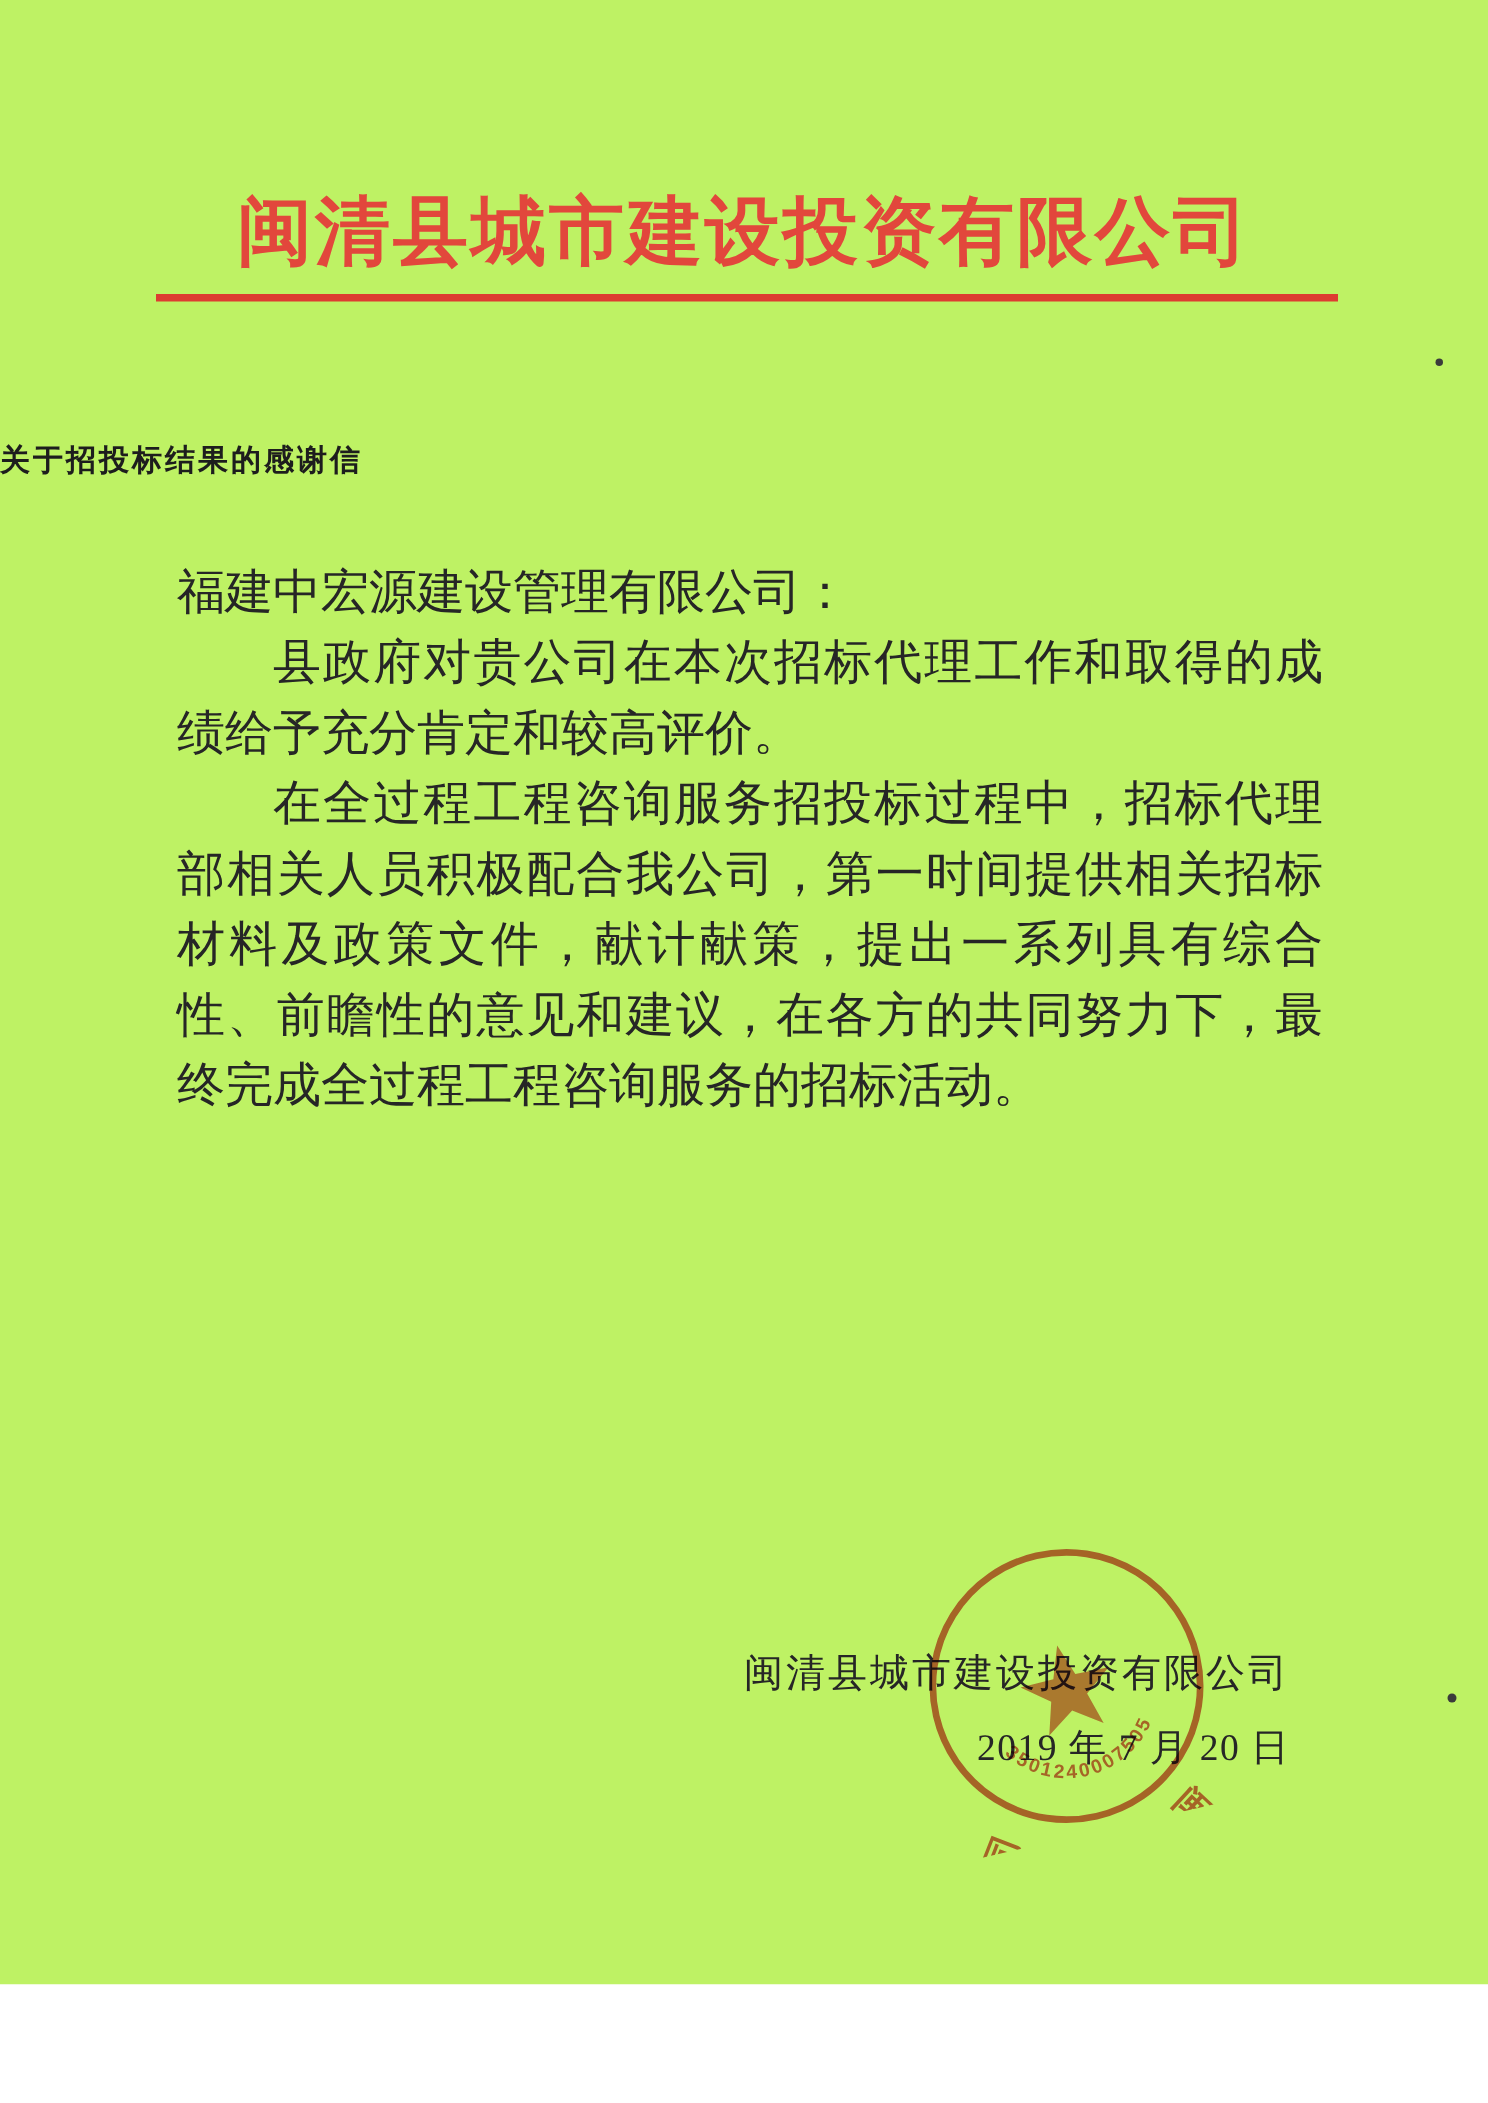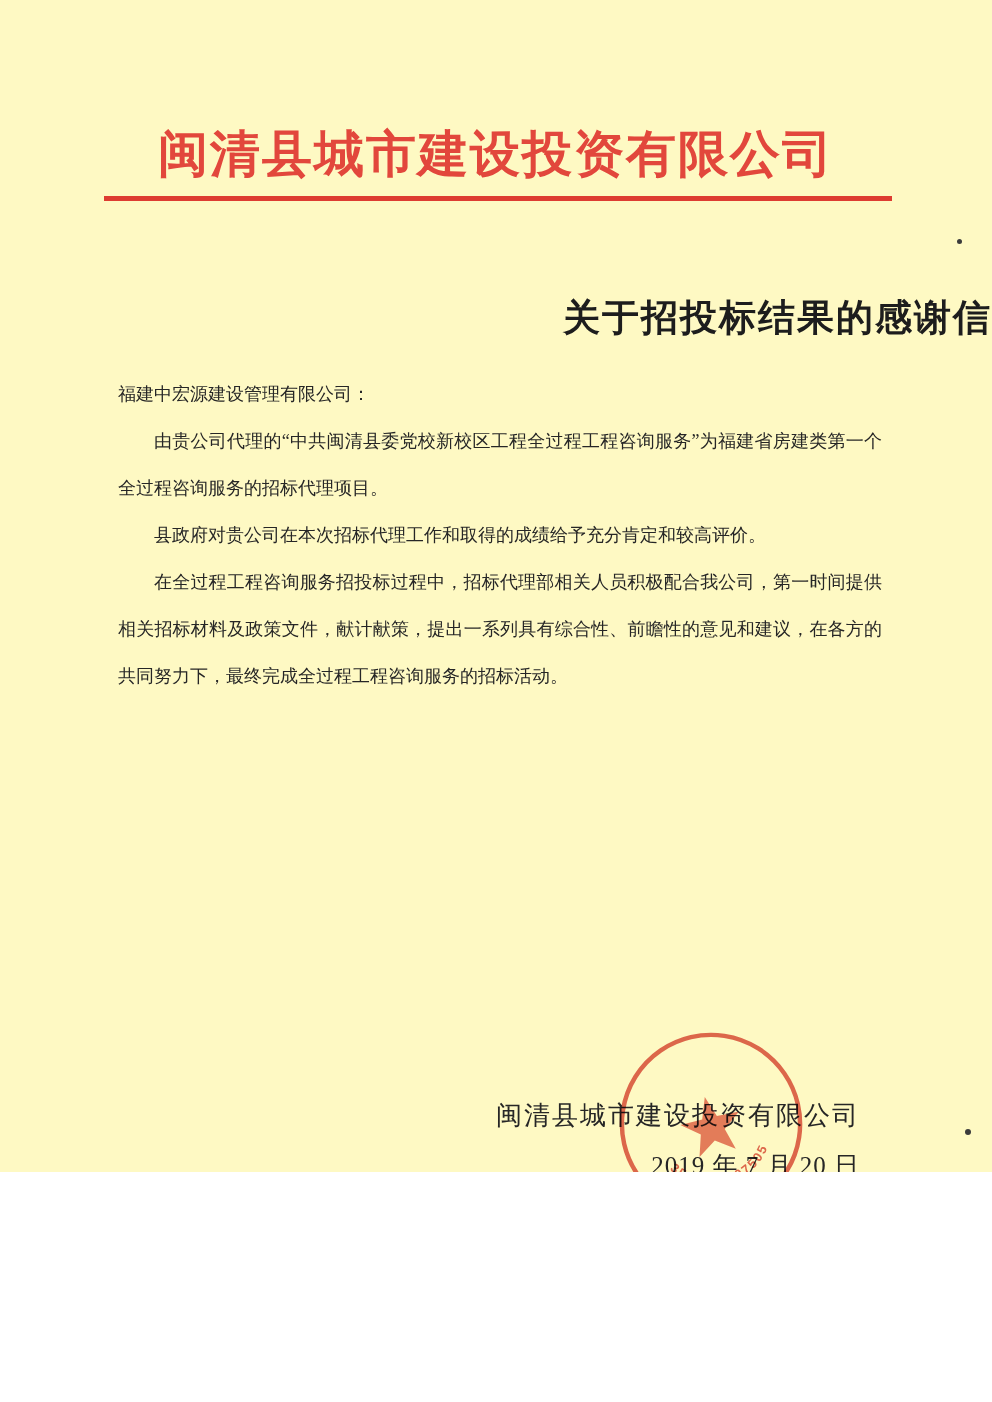--- a/index.html
+++ b/index.html
@@ -1,20 +1,20 @@
 <!DOCTYPE html>
 <html lang="zh"><head>
 <meta charset="utf-8">
 <style>
   html, body { margin: 0; padding: 0; background: #ffffff; }
   .page {
     position: relative;
     width: 992px;
-    height: 1172px;
-    background: #fef9c3;
+    height: 1323px;
+    background: #bef264;
     font-family: "Liberation Serif", serif;
     color: #222;
     overflow: hidden;
   }
   
   .letterhead {
     position: absolute;
     top: 116px; left: 0; right: 0;
     text-align: center;
     color: #e2473c;            
@@ -28,33 +28,33 @@
     position: absolute;
     top: 196px; left: 104px;
     width: 788px; height: 5px;
     background: #dd3c31;       
   }
   
   .letter-title {
     position: absolute;
     top: 293px; left: 0; right: 0;
     margin: 0;
-    text-align: right;
+    text-align: left;
     font-family: Liberation Serif, serif;
-    font-size: 37px;
+    font-size: 20px;
     font-weight: 700;
     letter-spacing: 2px;
     color: #1d1d1d;
   }
   
   .letter-body {
     position: absolute;
     top: 371px; left: 118px;
     width: 764px;
-    font-size: 18px;
+    font-size: 32px;
     line-height: 47px;
     text-align: justify;
     color: #262626;
   }
   .letter-body p { margin: 0; }
   .letter-body p.para { text-indent: 2em; }
   
   .signature {
     position: absolute;
     top: 1099px; right: 132px;
@@ -102,21 +102,20 @@
 
 <div class="page">
 
   <div class="letterhead">闽清县城市建设投资有限公司</div>
   <div class="letterhead-rule"></div>
 
   <h1 class="letter-title">关于招投标结果的感谢信</h1>
 
   <div class="letter-body">
     <p class="recipient">福建中宏源建设管理有限公司：</p>
-    <p class="para">由贵公司代理的“中共闽清县委党校新校区工程全过程工程咨询服务”为福建省房建类第一个全过程咨询服务的招标代理项目。</p>
     <p class="para">县政府对贵公司在本次招标代理工作和取得的成绩给予充分肯定和较高评价。</p>
     <p class="para">在全过程工程咨询服务招投标过程中，招标代理部相关人员积极配合我公司，第一时间提供相关招标材料及政策文件，献计献策，提出一系列具有综合性、前瞻性的意见和建议，在各方的共同努力下，最终完成全过程工程咨询服务的招标活动。</p>
   </div>
 
   <div class="signature">
     <div class="company">闽清县城市建设投资有限公司</div>
     <div class="date">2019 年 7 月 20 日</div>
   </div>
 
   <svg class="stamp" viewBox="0 0 200 200" xmlns="http://www.w3.org/2000/svg">

